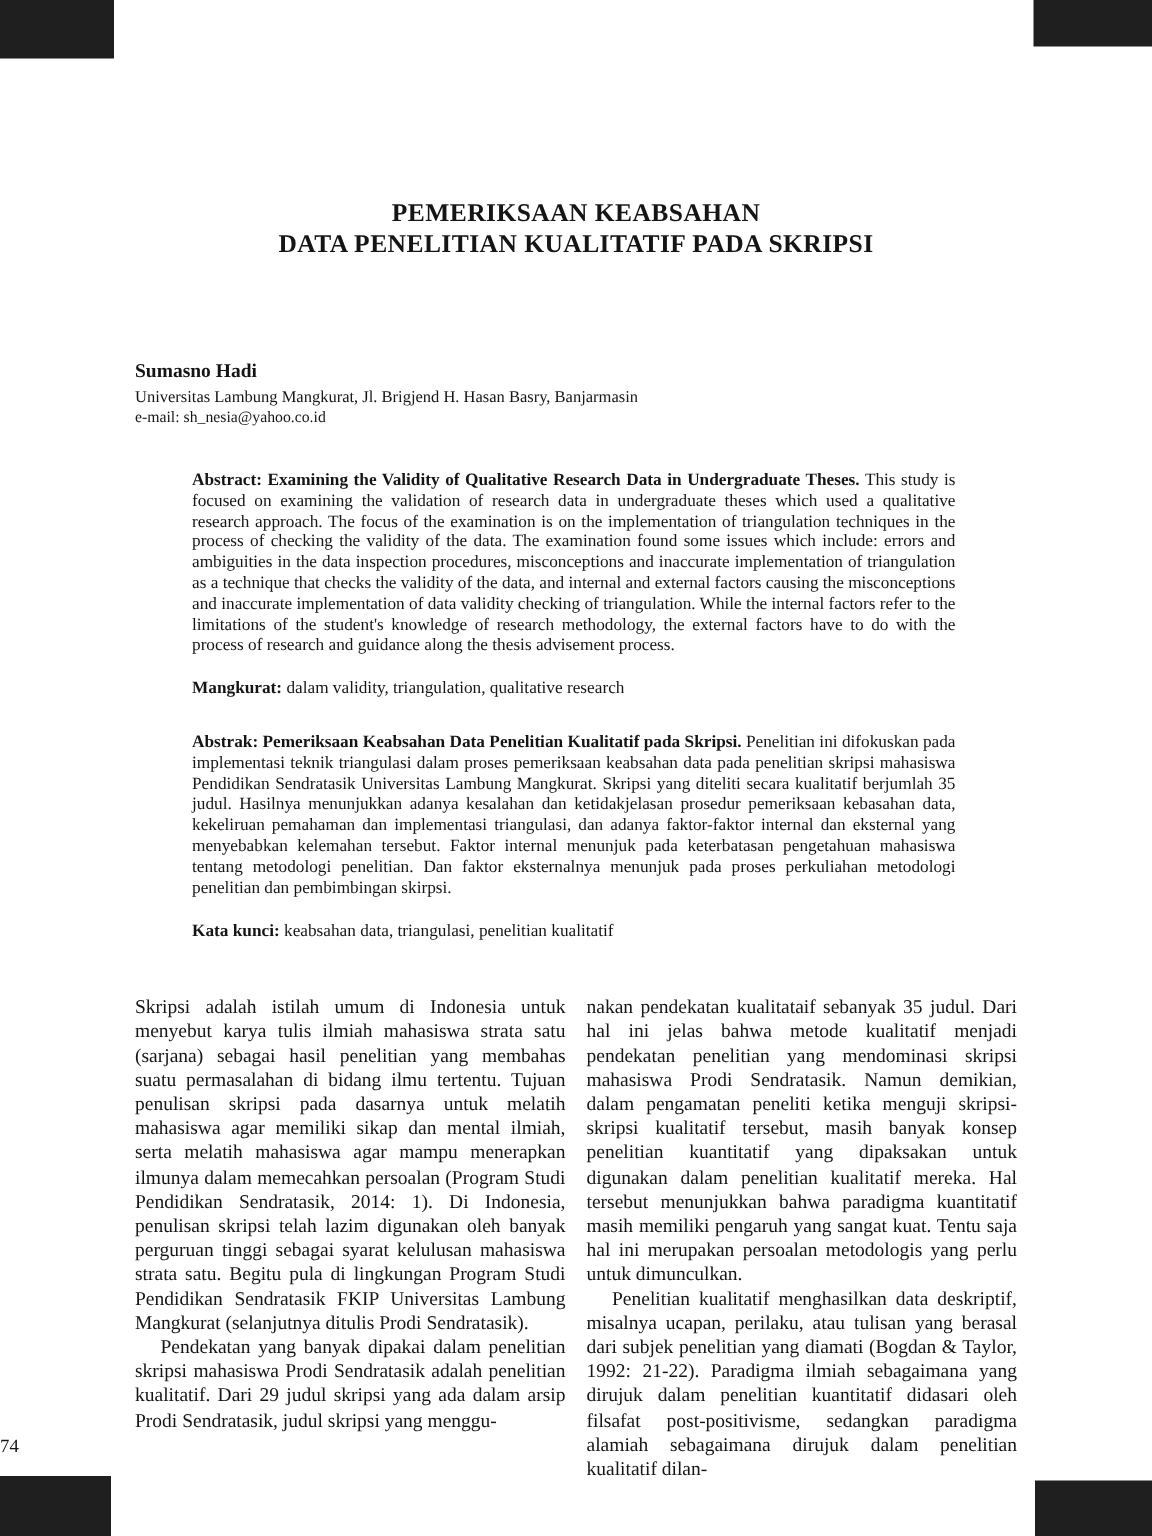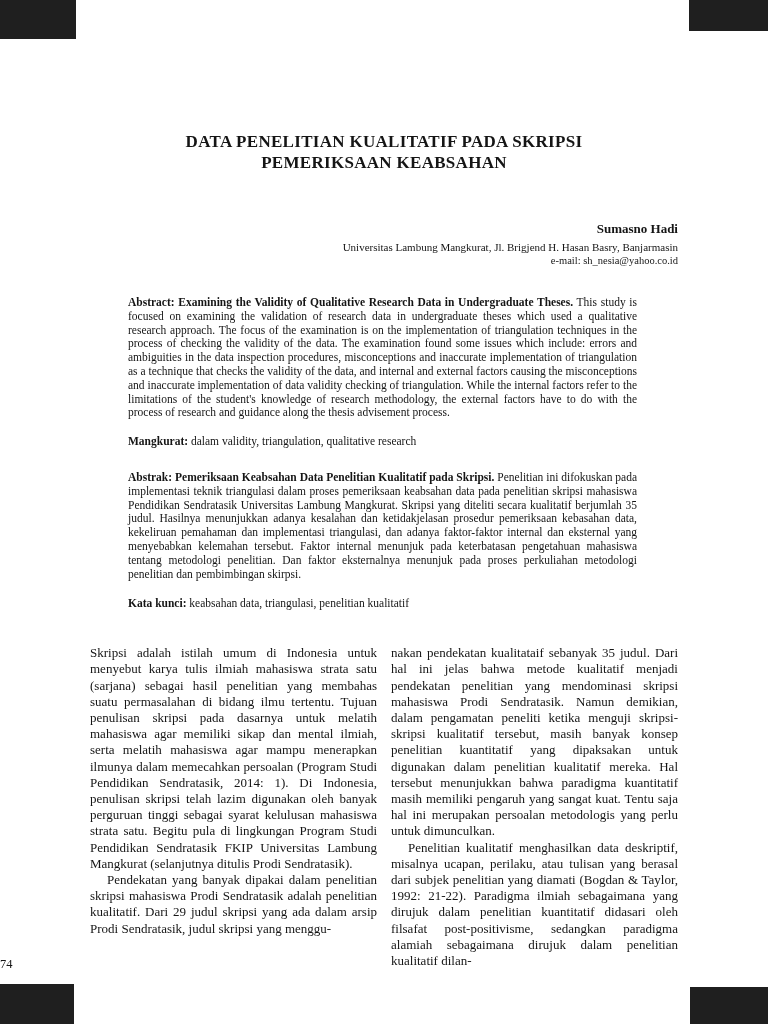--- a/index.html
+++ b/index.html
@@ -25,21 +25,21 @@
   .title {
     margin: 131px 0 0 0;
     text-align: center;
     font-size: 17px;
     font-weight: bold;
     line-height: 21px;
     letter-spacing: 0.3px;
   }
   .title-line { display: block; }
 
-  .author-block { margin-top: 48px; text-align: right; }
+  .author-block { margin-top: 66px; text-align: left; }
   .author-name  { font-size: 13px; font-weight: bold; }
   .affiliation  { font-size: 11px;   margin-top: 4px; }
   .email        { font-size: 10.5px; margin-top: 2px; }
 
   .abstract-section { margin: 30px 41px 0 38px; }
   .abstract {
     font-size: 11.5px;
     line-height: 13.8px;
     text-align: justify;
     margin: 0;
@@ -73,22 +73,22 @@
 <div class="page">
 
   <div class="corner corner-tl"></div>
   <div class="corner corner-tr"></div>
   <div class="corner corner-bl"></div>
   <div class="corner corner-br"></div>
 
   <div class="content">
 
     <h1 class="title">
+      <span class="title-line">PEMERIKSAAN KEABSAHAN</span>
       <span class="title-line">DATA PENELITIAN KUALITATIF PADA SKRIPSI</span>
-      <span class="title-line">PEMERIKSAAN KEABSAHAN</span>
     </h1>
 
     <div class="author-block">
       <div class="author-name">Sumasno Hadi</div>
       <div class="affiliation">Universitas Lambung Mangkurat, Jl. Brigjend H. Hasan Basry, Banjarmasin</div>
       <div class="email">e-mail: sh_nesia@yahoo.co.id</div>
     </div>
 
     <div class="abstract-section">
 

